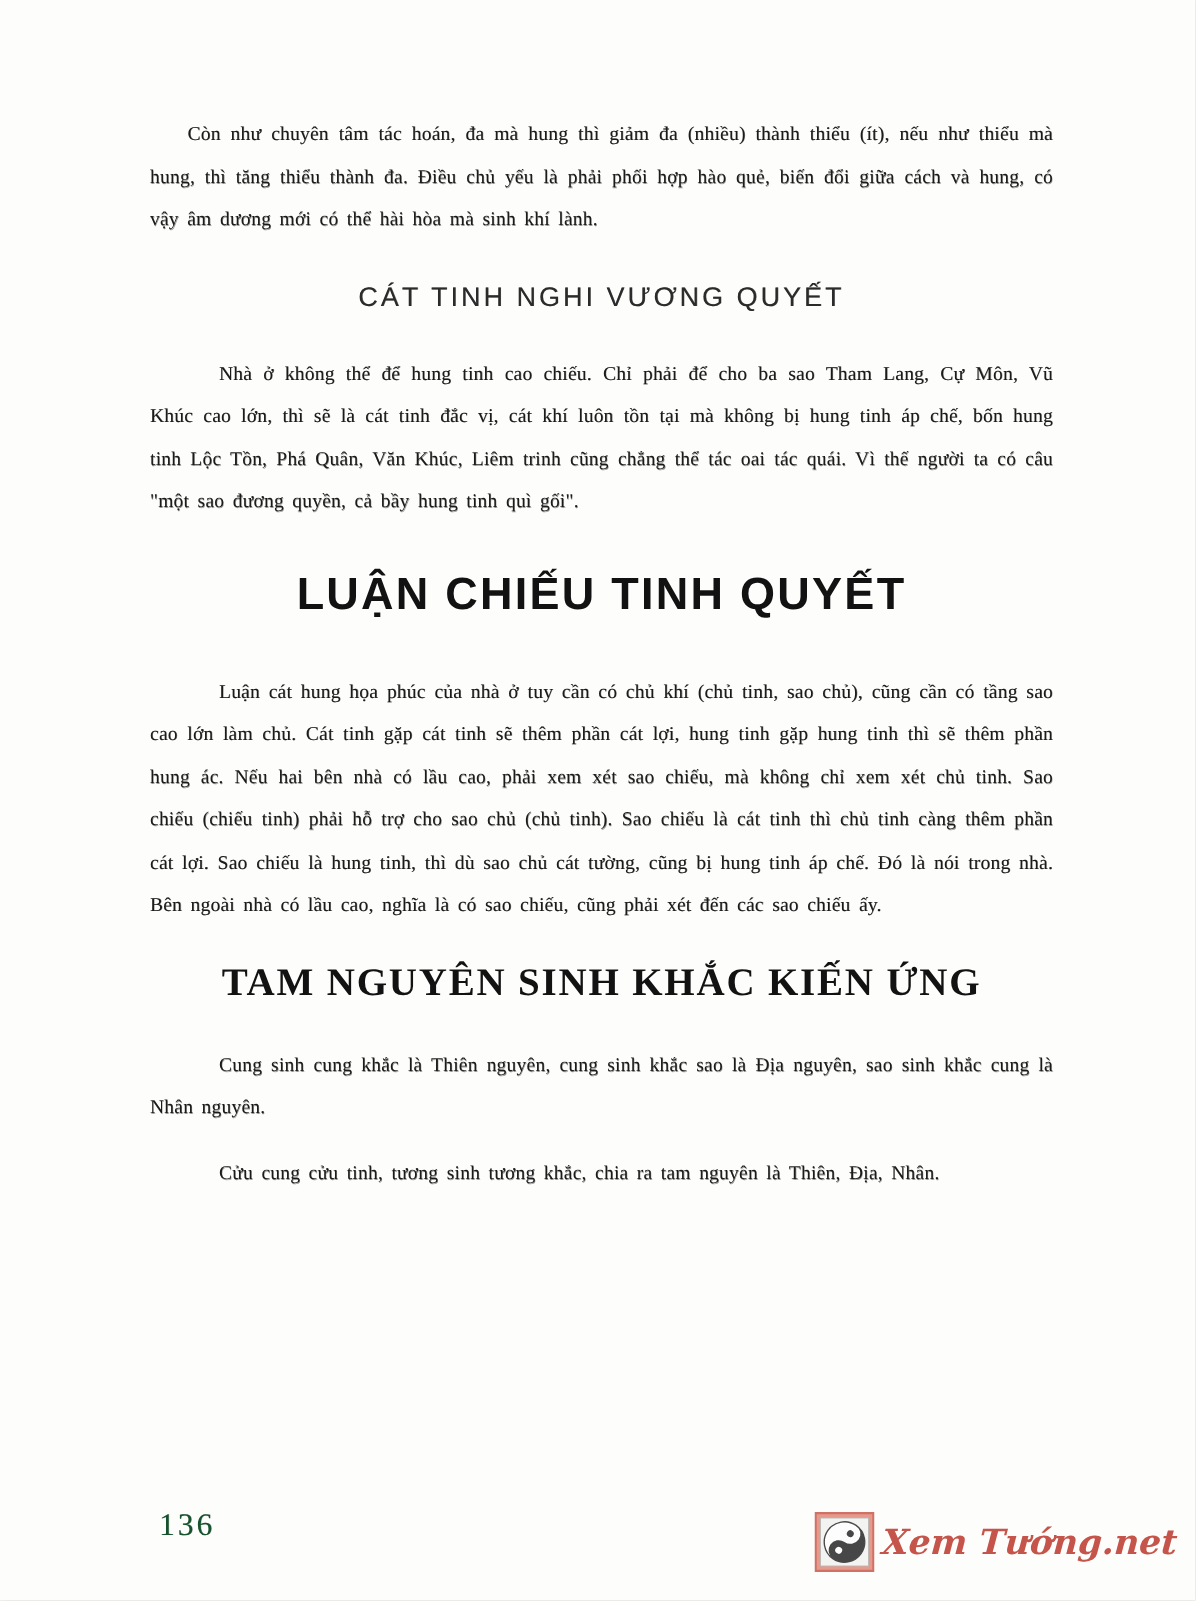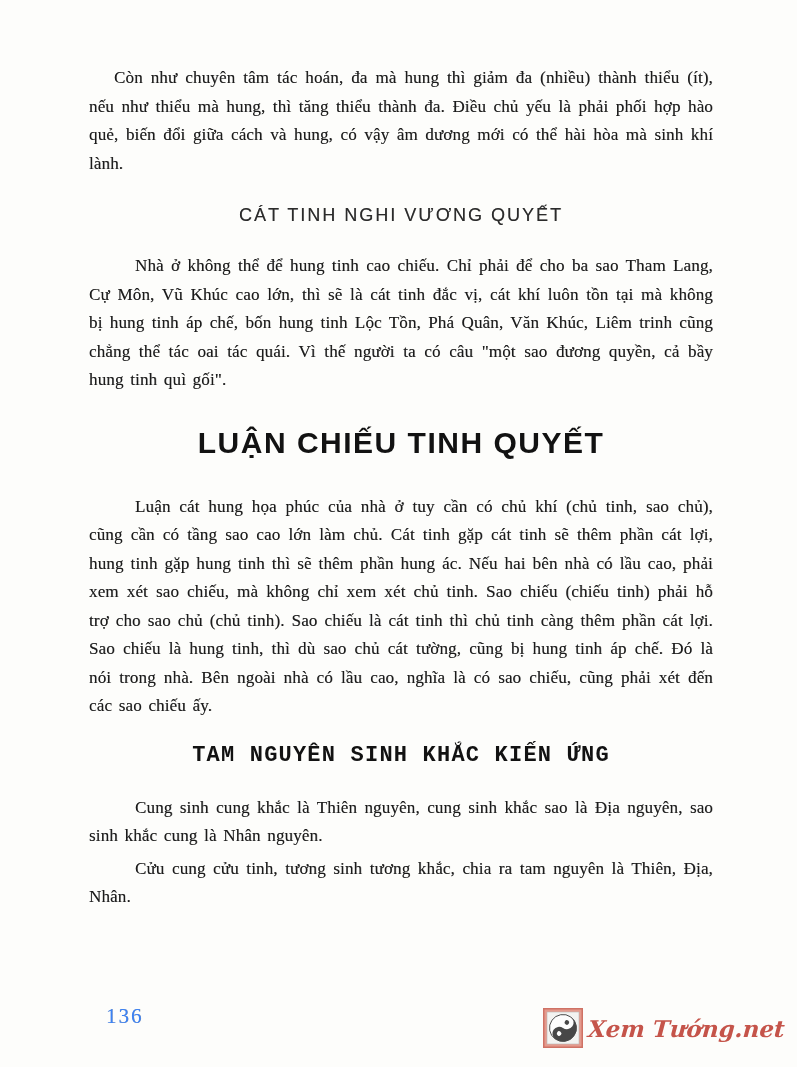--- a/index.html
+++ b/index.html
@@ -13,25 +13,25 @@
     font-family: "Liberation Serif", serif;
     box-shadow: 0 0 6px rgba(0,0,0,0.15);
   }
   .content {
     position: absolute;
     left: 85px;
     top: 60px;
     width: 632px;
   }
   .body-para {
-    font-size: 17px;
+    font-size: 13px;
     line-height: 28.5px;
     text-align: justify;
     color: #1b1b1b;
-    margin: 4px;
+    margin: 15px;
     text-indent: 46px;
     word-spacing: 2.2px;
     letter-spacing: 0.15px;
     text-shadow: 0.35px 0.35px 0 rgba(25,25,25,0.45);
   }
   .small-indent { text-indent: 25px; }
   .para-gap { margin-top: 5px; }
   .heading-small {
     font-family: "Liberation Sans", sans-serif;
     font-weight: 400;
@@ -45,35 +45,35 @@
   .heading-large {
     font-family: "Liberation Sans", sans-serif;
     font-weight: 700;
     font-size: 30px;
     letter-spacing: 1.5px;
     text-align: center;
     color: #121212;
     margin: 31px 0 33px 0;
   }
   .heading-medium {
-    font-family: Liberation Mono, monospace;
+    font-family: Liberation Serif, serif;
     font-weight: 700;
-    font-size: 22px;
+    font-size: 26px;
     letter-spacing: 1.2px;
     text-align: center;
     color: #121212;
     margin: 22px 0 26px 0;
   }
   .page-number {
     position: absolute;
     left: 106px;
     top: 1004px;
     font-size: 21px;
     letter-spacing: 2px;
-    color: #3b82f6;
+    color: #14532d;
     font-family: "Liberation Serif", serif;
     text-shadow: 0.3px 0.3px 0 rgba(25,25,25,0.4);
   }
   .logo {
     position: absolute;
     right: 12px;
     top: 1008px;
     display: flex;
     align-items: center;
     gap: 5px;

